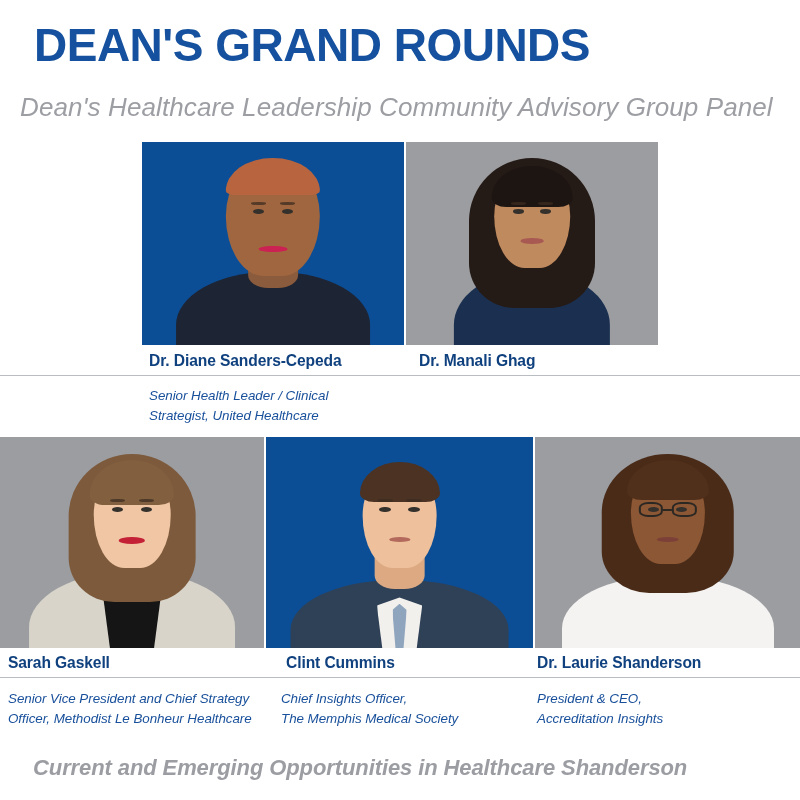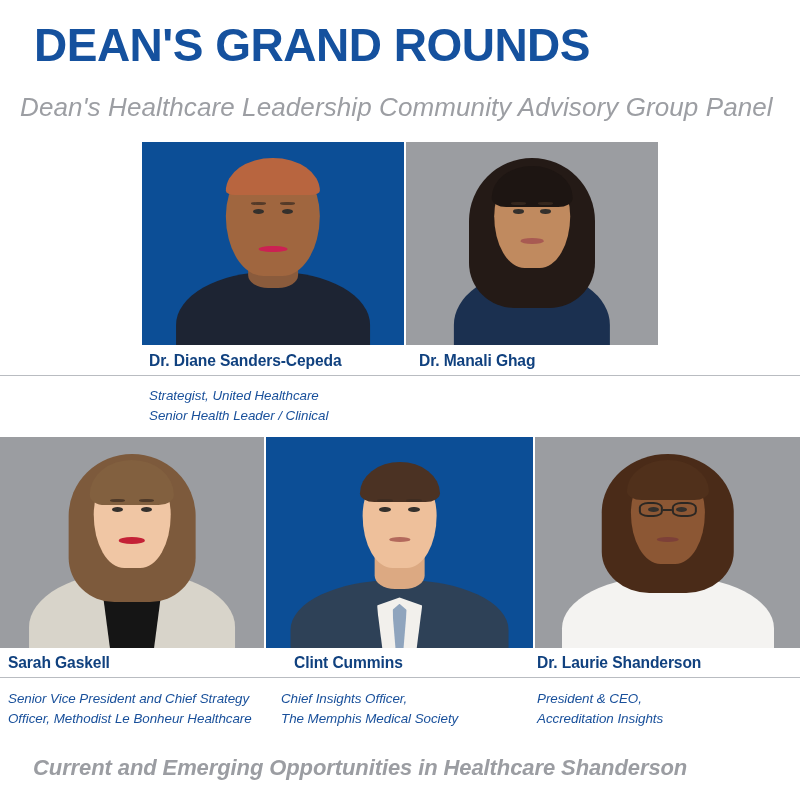--- a/index.html
+++ b/index.html
@@ -260,22 +260,22 @@
     <div class="p-mouth" style="background:#a85a52;"></div>
   </div>
 </div>
 
 <div class="person-name" style="left:149px; top:352px;">Dr. Diane Sanders-Cepeda</div>
 <div class="person-name" style="left:419px; top:352px;">Dr. Manali Ghag</div>
 
 <div class="rule" style="top:375px;"></div>
 
 <div class="person-title" style="left:149px; top:386px; width:230px;">
+  <div>Senior Health Leader / Clinical</div>
   <div>Strategist, United Healthcare</div>
-  <div>Senior Health Leader / Clinical</div>
 </div>
 <div class="person-title" style="left:419px; top:386px; width:260px;">
 </div>
 
 <div class="photo" style="left:0px; top:437px; width:264px; height:211px;">
   <div class="bg bg-grey"></div>
   <div class="portrait">
     <div class="p-body" style="background:#d8d4ca; width:78%;"></div>
     <div class="p-shirt" style="background:#151515; width:22%; height:30%;"></div>
     <div class="p-neck" style="background:#e0b694;"></div>
@@ -321,21 +321,21 @@
     <div class="p-glasses">
       <div class="lens l"></div>
       <div class="bridge"></div>
       <div class="lens r"></div>
     </div>
     <div class="p-mouth" style="background:#7d4038; width:8.5%; height:2.4%;"></div>
   </div>
 </div>
 
 <div class="person-name" style="left:8px; top:654px;">Sarah Gaskell</div>
-<div class="person-name" style="left:294px; top:654px;">Clint Cummins</div>
+<div class="person-name" style="left:286px; top:654px;">Clint Cummins</div>
 <div class="person-name" style="left:537px; top:654px;">Dr. Laurie Shanderson</div>
 
 <div class="rule" style="top:677px;"></div>
 
 <div class="person-title" style="left:8px; top:689px; width:262px;">
   <div>Senior Vice President and Chief Strategy</div>
   <div>Officer, Methodist Le Bonheur Healthcare</div>
 </div>
 <div class="person-title" style="left:281px; top:689px; width:250px;">
   <div>Chief Insights Officer,</div>

